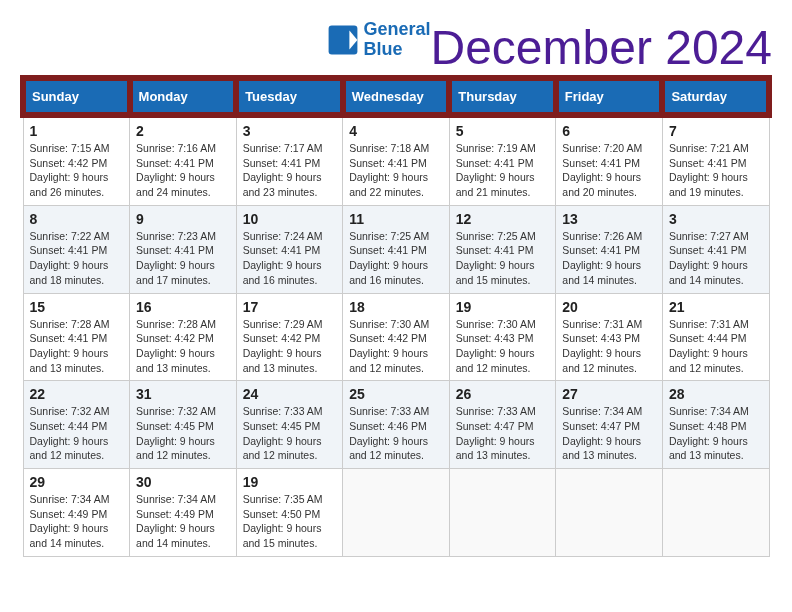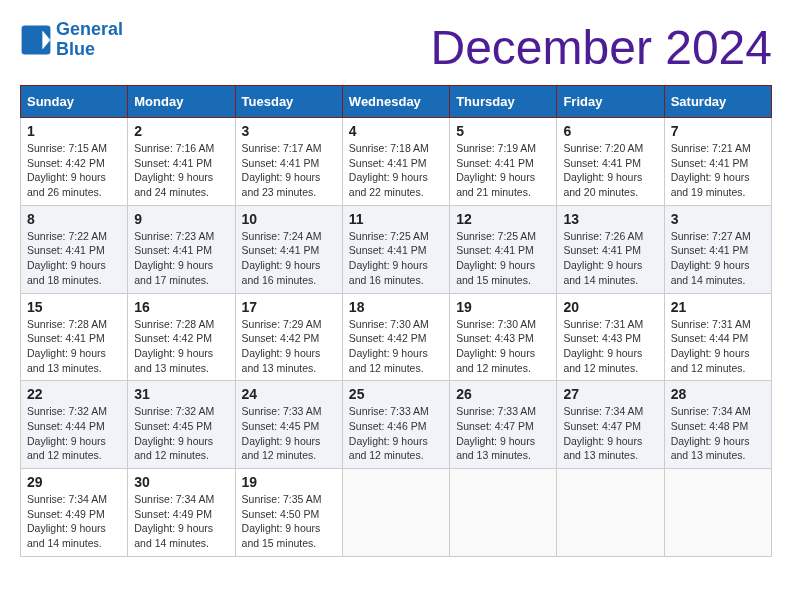--- a/index.html
+++ b/index.html
@@ -5,23 +5,22 @@
     * { box-sizing: border-box; margin: 0; padding: 0; }
     body {
       font-family: Arial, sans-serif;
       background: #fff;
       width: 792px;
       min-height: 612px;
       padding: 20px;
     }
     .header-area {
       display: flex;
-      justify-content: space-between;
+      justify-content: flex-end;
       align-items: flex-start;
-      margin-bottom: 10px;
     }
     .logo {
       display: flex;
       align-items: center;
       gap: 4px;
     }
     .logo-text {
       font-size: 18px;
       font-weight: bold;
       color: #333;
@@ -51,21 +50,21 @@
       border-collapse: collapse;
       font-size: 11px;
     }
     .calendar-table th {
       background-color: #1a6bb5;
       color: white;
       padding: 8px 6px;
       text-align: left;
       font-size: 13px;
       font-weight: bold;
-      border: 1px solid #7f1d1d;
+      border: 6px solid #7f1d1d;
     }
     .calendar-table td {
       border: 1px solid #ccc;
       vertical-align: top;
       padding: 5px 6px;
       min-height: 80px;
       width: calc(100% / 7);
       background: #fff;
     }
     .calendar-table tr:nth-child(even) td {

